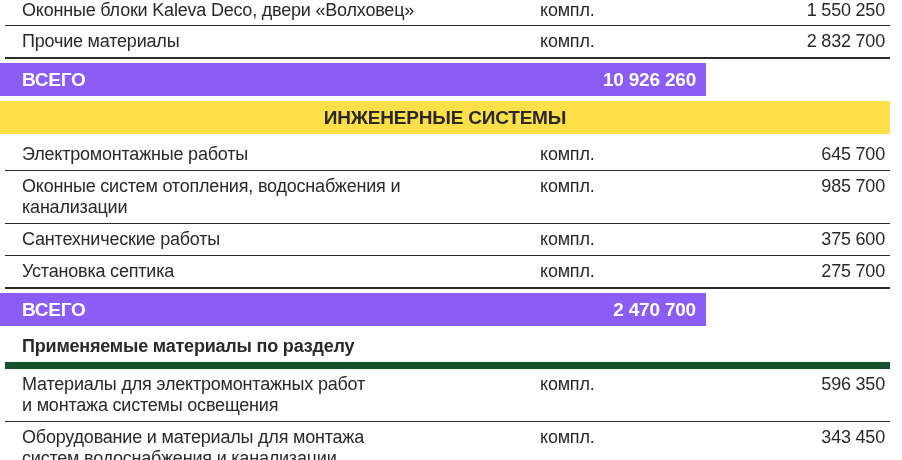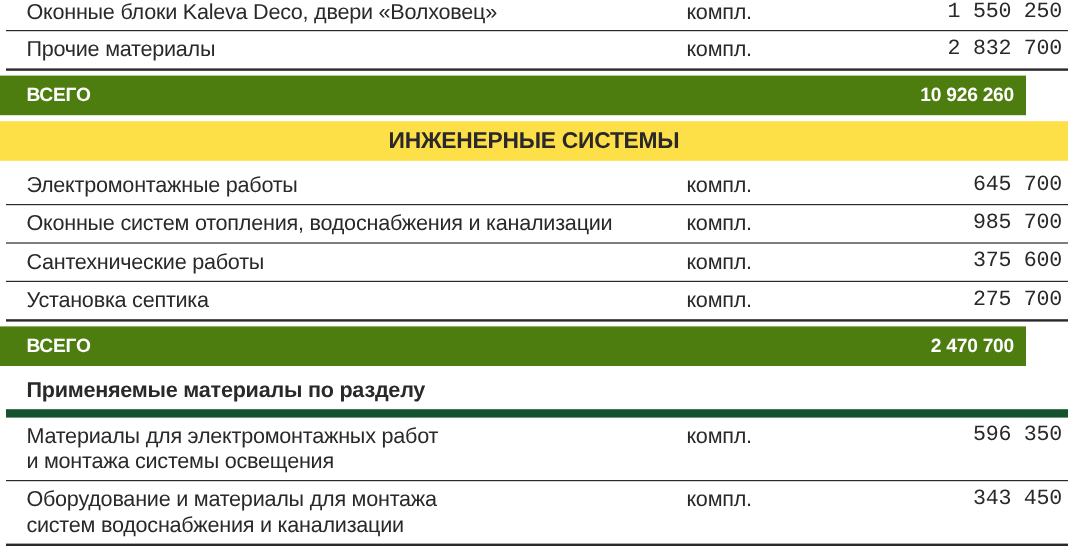--- a/index.html
+++ b/index.html
@@ -15,20 +15,21 @@
     color: #2a282b;
   }
   .sheet {
     width: 890px;
     height: 460px;
   }
   .row {
     display: flex;
     align-items: flex-start;
     box-sizing: border-box;
+    gap: 32px;
   }
   
   .row.item {
     margin-left: 5px;
     width: 885px;
     padding: 5px 5px 5px 17px;
     border-bottom: 1px solid #2b292c;
     font-size: 18px;
     line-height: 21px;
     letter-spacing: -0.2px;
@@ -48,31 +49,30 @@
     width: 150px;
     flex: 0 0 auto;
     text-align: left;
     margin-left: 16px;
   }
   .cell.value {
     width: 163px;
     flex: 0 0 auto;
     text-align: right;
     white-space: nowrap;
-    font-family: Liberation Mono, monospace;
   }
   
   .row.total {
-    width: 855px;
+    width: 706px;
     margin: 4px 0 5px 0;
     padding: 6px 10px 6px 22px;
-    background: #4d7c0f;
+    background: #8b5cf6;
     color: #ffffff;
     font-weight: bold;
-    font-size: 16px;
+    font-size: 19px;
     line-height: 21px;
     letter-spacing: -0.2px;
   }
   .row.total .cell.total-label { flex: 0 0 auto; }
   .row.total .cell.total-value {
     flex: 1 1 auto;
     text-align: right;
     white-space: nowrap;
   }
   

